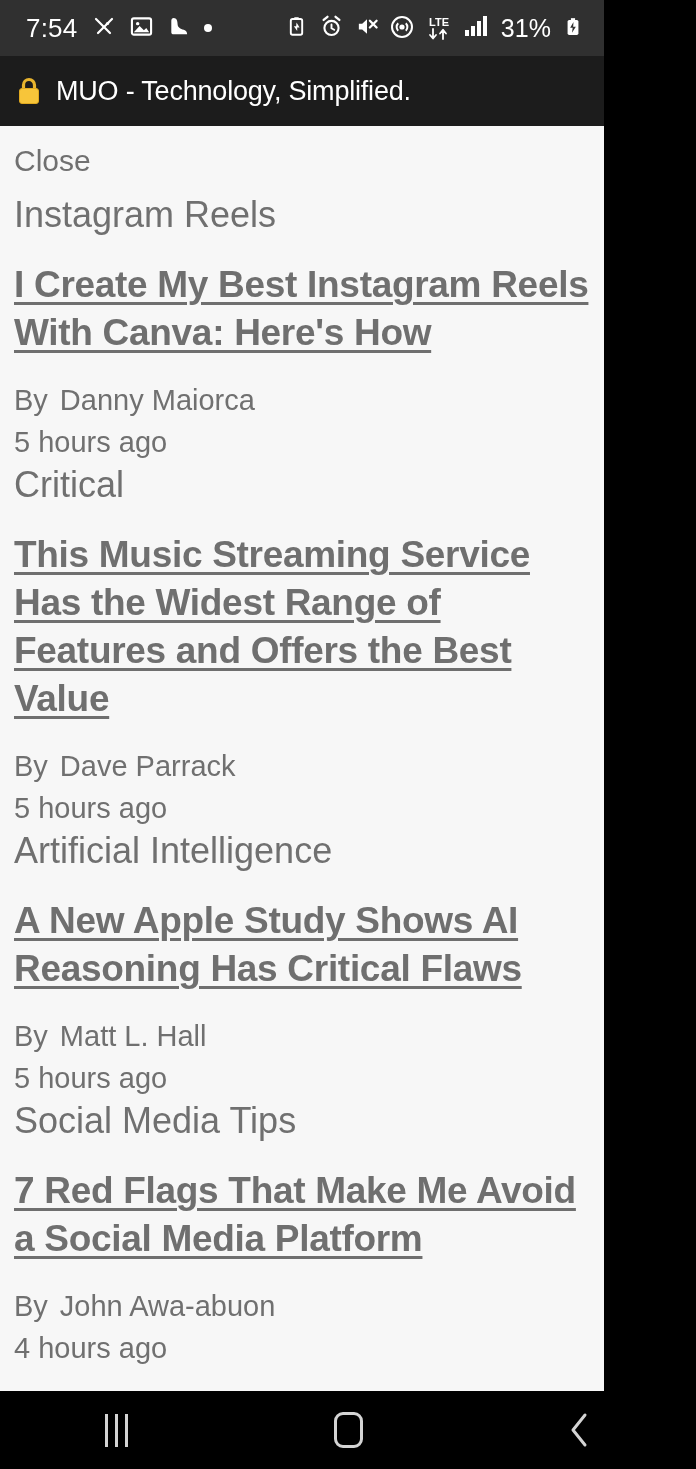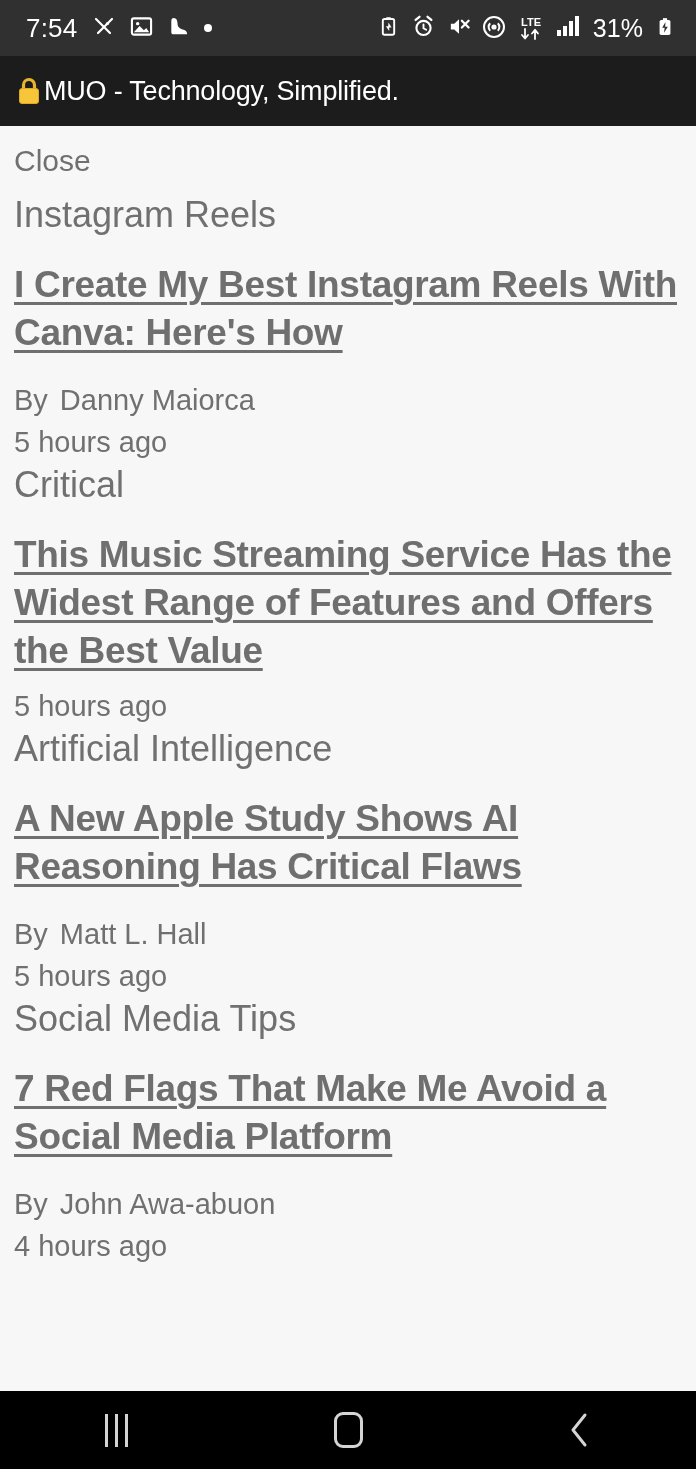--- a/index.html
+++ b/index.html
@@ -7,21 +7,21 @@
   html, body {
     width: 696px;
     height: 1469px;
     background: #000;
     font-family: "Liberation Sans", sans-serif;
     overflow: hidden;
   }
 
   #phone {
     position: relative;
-    width: 696px;
+    width: 604px;
     height: 1469px;
     background: #f7f7f7;
     display: flex;
     flex-direction: column;
   }
 
   
   #status-bar {
     height: 56px;
     flex: 0 0 56px;
@@ -69,20 +69,21 @@
   }
 
   
   #title-bar {
     height: 70px;
     flex: 0 0 70px;
     background: #1c1c1c;
     display: flex;
     align-items: center;
     padding: 0 0 0 14px;
+    gap: 12px;
   }
   #lock-icon {
     width: 30px;
     height: 34px;
     display: inline-flex;
     align-items: center;
     justify-content: center;
     flex: 0 0 auto;
   }
   #page-title {
@@ -300,20 +301,23 @@
       <a class="headline">I Create My Best Instagram Reels With Canva: Here's How</a>
       <div class="byline">
         <span class="by-word">By</span><a class="author">Danny Maiorca</a>
       </div>
       <span class="timestamp">5 hours ago</span>
     </div>
 
     <div class="article-block">
       <a class="kicker">Critical</a>
       <a class="headline">This Music Streaming Service Has the Widest Range of Features and Offers the Best Value</a>
+      <div class="byline">
+        <span class="by-word">By</span><a class="author">Dave Parrack</a>
+      </div>
       <span class="timestamp">5 hours ago</span>
     </div>
 
     <div class="article-block">
       <a class="kicker">Artificial Intelligence</a>
       <a class="headline">A New Apple Study Shows AI Reasoning Has Critical Flaws</a>
       <div class="byline">
         <span class="by-word">By</span><a class="author">Matt L. Hall</a>
       </div>
       <span class="timestamp">5 hours ago</span>

